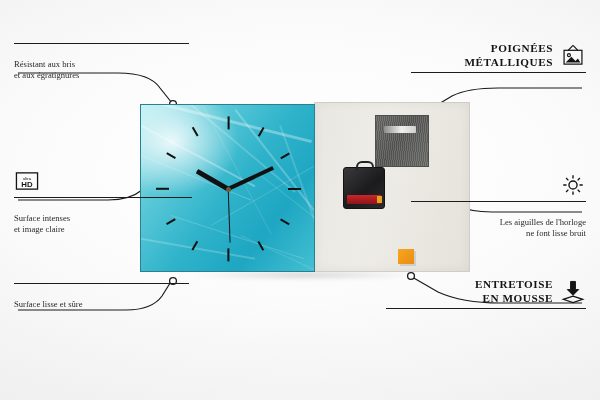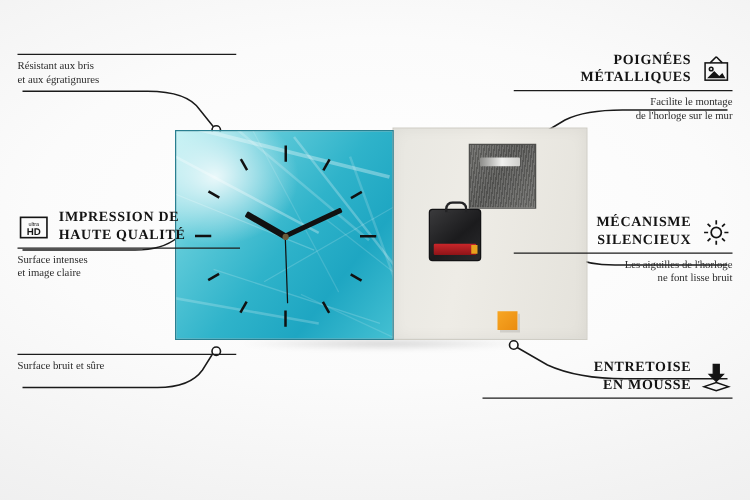--- a/index.html
+++ b/index.html
@@ -26,21 +26,21 @@
   .f-title {
     font-size:11.2px; font-weight:700; letter-spacing:.55px;
     line-height:13.5px; text-transform:uppercase; color:#141414;
     white-space:pre-line;
   }
   .f-rule {
     height:0; border-top:1.1px solid #1c1c1c; margin-top:3px;
   }
   .f-desc {
     font-size:8.6px; line-height:10.6px; color:#2a2a2a;
-    margin-top:3px; white-space:pre-line;
+    margin-top:15px; white-space:pre-line;
   }
   .icon { width:26px; height:26px; flex:0 0 26px; display:block; }
 
   
   .stage { position:absolute; left:140px; top:104px; width:330px; height:170px; }
 
   .panel-front {
     position:absolute; left:0; top:0; width:175px; height:168px;
     background:
       radial-gradient(ellipse 70% 60% at 18% 22%, rgba(255,255,255,.85) 0%, rgba(255,255,255,0) 55%),
@@ -187,66 +187,60 @@
 et aux égratignures</div>
 </div>
 
 <div class="feature left" style="left:14px; top:168px; width:178px;">
   <div class="f-head">
     <svg class="icon" viewBox="0 0 32 32">
       <rect x="3" y="6" width="26" height="20" fill="none" stroke="#141414" stroke-width="1.6"></rect>
       <text x="16" y="14.5" font-family="Liberation Sans, sans-serif" font-size="5.4" text-anchor="middle" fill="#141414">ultra</text>
       <text x="16" y="23.5" font-family="Liberation Sans, sans-serif" font-size="9.6" font-weight="bold" text-anchor="middle" fill="#141414">HD</text>
     </svg>
-    <div class="f-title">IMPRESSION DE
-HAUTE QUALITÉ</div>
   </div>
   <div class="f-rule"></div>
   <div class="f-desc">Surface intenses
 et image claire</div>
 </div>
 
 <div class="feature left" style="left:14px; top:280px; width:175px;">
   <div class="f-rule"></div>
-  <div class="f-desc">Surface bruit et sûre</div>
+  <div class="f-desc">Surface lisse et sûre</div>
 </div>
 
 <div class="feature right" style="left:411px; top:42px; width:175px;">
   <div class="f-head">
     <div class="f-title">POIGNÉES
 MÉTALLIQUES</div>
     <svg class="icon" viewBox="0 0 32 32" fill="none" stroke="#141414" stroke-width="1.5">
       <path d="M16 3 L10 9 M16 3 L22 9"></path>
       <rect x="5" y="9" width="22" height="17"></rect>
       <circle cx="11" cy="15" r="1.8"></circle>
       <path d="M7 24 L14 17 L19 22 L22 19 L25 24 Z" fill="#141414" stroke="none"></path>
     </svg>
   </div>
   <div class="f-rule"></div>
-  <div class="f-desc">Facilite le montage
-de l'horloge sur le mur</div>
 </div>
 
 <div class="feature right" style="left:411px; top:172px; width:175px;">
   <div class="f-head">
-    <div class="f-title">MÉCANISME
-SILENCIEUX</div>
     <svg class="icon" viewBox="0 0 32 32" fill="none" stroke="#141414" stroke-width="1.7">
       <circle cx="16" cy="16" r="5"></circle>
       <path d="M16 4 L16 8 M16 24 L16 28 M4 16 L8 16 M24 16 L28 16
                M7.5 7.5 L10.3 10.3 M21.7 21.7 L24.5 24.5
                M24.5 7.5 L21.7 10.3 M10.3 21.7 L7.5 24.5"></path>
     </svg>
   </div>
   <div class="f-rule"></div>
   <div class="f-desc">Les aiguilles de l'horloge
 ne font lisse bruit</div>
 </div>
 
-<div class="feature right" style="left:386px; top:288px; width:200px;">
+<div class="feature right" style="left:386px; top:278px; width:200px;">
   <div class="f-head">
     <div class="f-title">ENTRETOISE
 EN MOUSSE</div>
     <svg class="icon" viewBox="0 0 32 32" fill="#141414" stroke="#141414">
       <path d="M13 3 L19 3 L19 13 L23 13 L16 20 L9 13 L13 13 Z" stroke-width="1.2"></path>
       <path d="M16 21 L28 25 L16 29 L4 25 Z" fill="none" stroke-width="1.5"></path>
     </svg>
   </div>
   <div class="f-rule"></div>
 </div>

